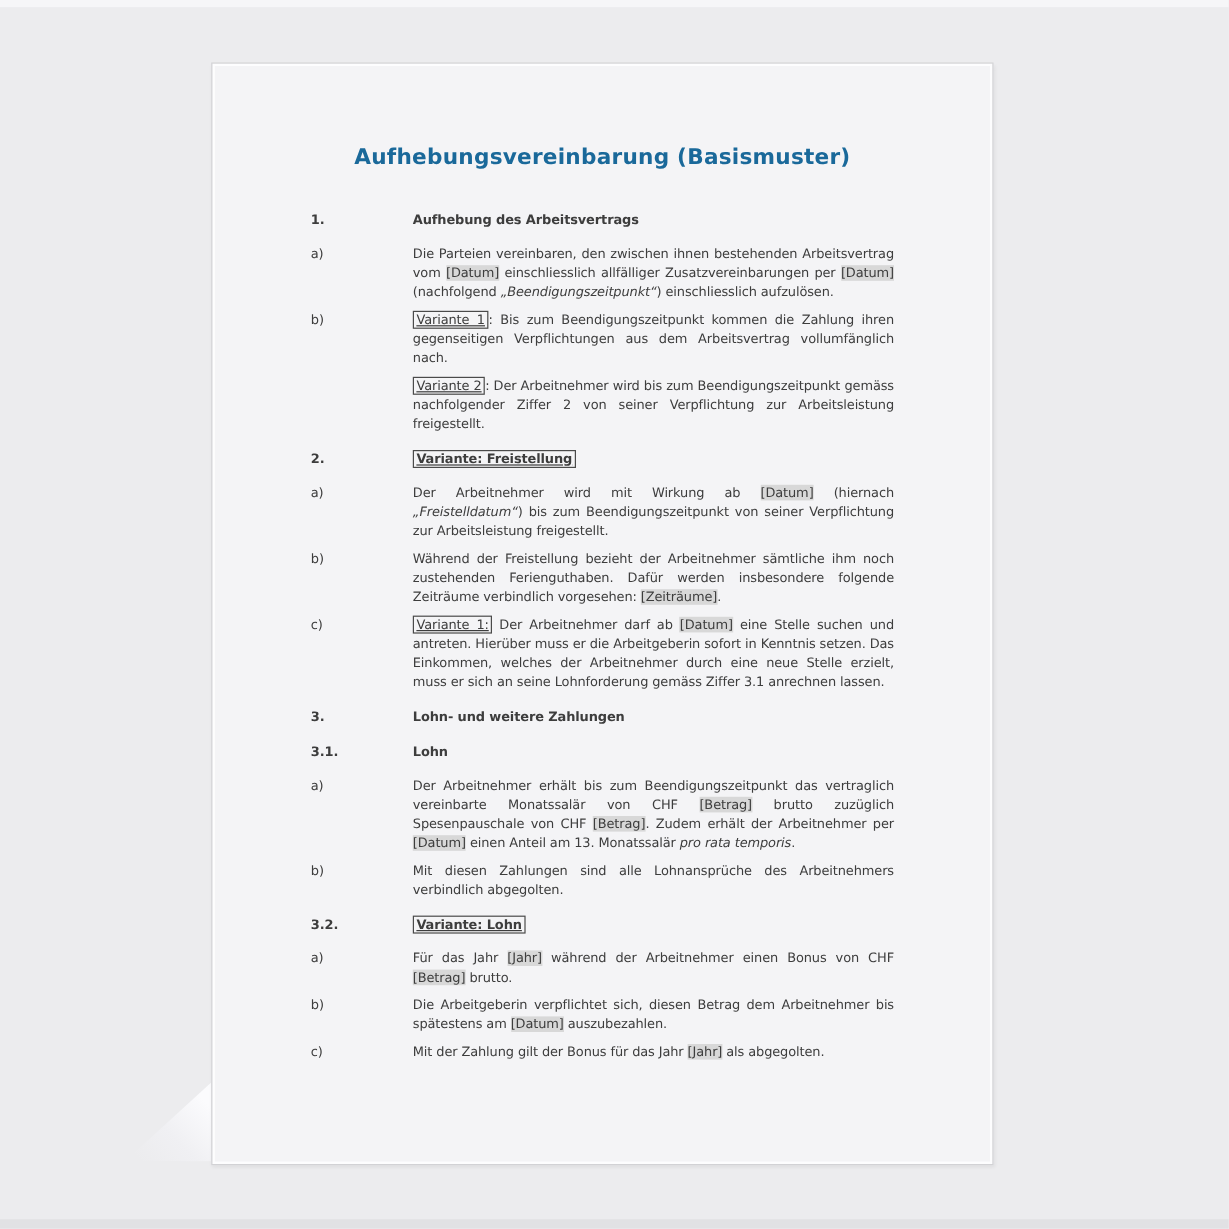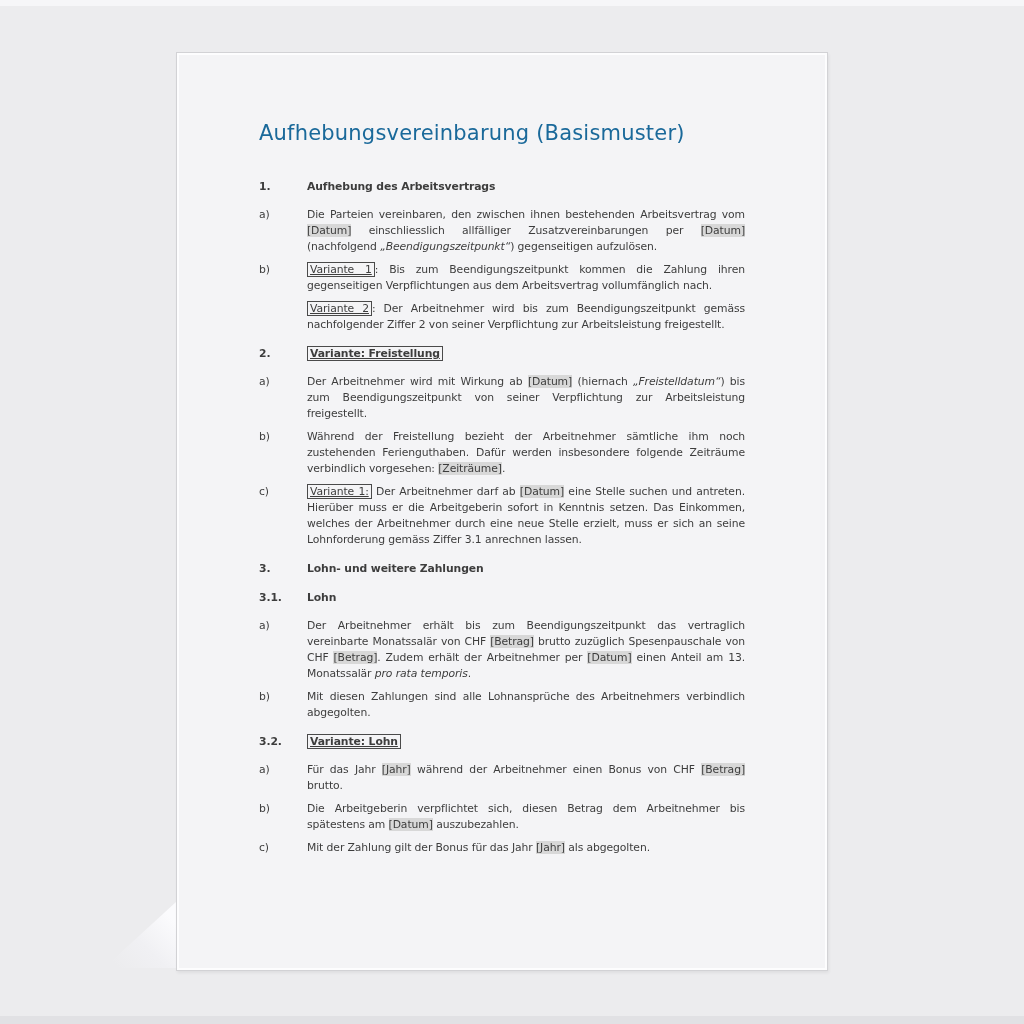--- a/index.html
+++ b/index.html
@@ -27,35 +27,36 @@
     position: absolute; left: 176px; top: 52px;
     width: 652px; height: 919px;
     box-sizing: border-box;
     background: var(--page-bg, #f4f4f6);
     border: 1px solid #d2d2d5;
     box-shadow: inset 0 0 0 2px rgba(253,253,254,0.95), 1px 2px 3px rgba(0,0,0,0.06);
   }
   .content { padding: 68px 82px 0 82px; }
   .title {
     margin: 0 0 34px 0;
-    font-size: 21px;
-    font-weight: normal;
+    text-align: center;
+    font-size: 18px;
+    font-weight: bold;
     color: var(--title-color, #1a699a);
     letter-spacing: 0.2px;
   }
   .row {
     display: flex;
     align-items: flex-start;
     color: var(--text-color, #3d3d3d);
     font-size: 10.8px;
     line-height: 16px;
     letter-spacing: -0.1px;
   }
   .row .num { width: 48px; flex: 0 0 48px; }
-  .row .txt { flex: 1 1 auto; text-align: justify; hyphens: auto; }
+  .row .txt { flex: 1 1 auto; text-align: justify; hyphens: auto; margin-left: 37px; }
   .row.para { margin-bottom: 7px; }
   .row.heading { font-weight: bold; margin: 13px 0 12px 0; }
   .blocks .row:first-child { margin-top: 0; }
   .seg-ph { background: var(--ph-bg, #d8d8d8); }
   .seg-i { font-style: italic; }
   .seg-box {
     border: 1px solid #4a4a4a;
     text-decoration: underline;
     padding: 0 2px;
     white-space: nowrap;
@@ -71,21 +72,21 @@
   <div class="content">
     <h1 class="title">Aufhebungsvereinbarung (Basismuster)</h1>
     <div class="blocks">
   <div class="row heading">
     <div class="num">1.</div>
     <div class="txt"><span>Aufhebung des Arbeitsvertrags</span></div>
   </div>
 
   <div class="row para">
     <div class="num">a)</div>
-    <div class="txt"><span>Die Parteien vereinbaren, den zwischen ihnen bestehenden Arbeitsvertrag vom </span><span class="seg-ph">[Datum]</span><span> einschliesslich allfälliger Zusatzvereinbarungen per </span><span class="seg-ph">[Datum]</span><span> (nachfolgend </span><span class="seg-i">„Beendigungszeitpunkt“</span><span>) gegenseitigen aufzulösen.</span></div>
+    <div class="txt"><span>Die Parteien vereinbaren, den zwischen ihnen bestehenden Arbeitsvertrag vom </span><span class="seg-ph">[Datum]</span><span> einschliesslich allfälliger Zusatzvereinbarungen per </span><span class="seg-ph">[Datum]</span><span> (nachfolgend </span><span class="seg-i">„Beendigungszeitpunkt“</span><span>) einschliesslich aufzulösen.</span></div>
   </div>
 
   <div class="row para">
     <div class="num">b)</div>
     <div class="txt"><span class="seg-box">Variante 1</span><span>: Bis zum Beendigungszeitpunkt kommen die Zahlung ihren gegenseitigen Verpflichtungen aus dem Arbeitsvertrag vollumfänglich nach.</span></div>
   </div>
 
   <div class="row para">
     <div class="num"></div>
     <div class="txt"><span class="seg-box">Variante 2</span><span>: Der Arbeitnehmer wird bis zum Beendigungszeitpunkt gemäss nachfolgender Ziffer 2 von seiner Verpflichtung zur Arbeitsleistung freigestellt.</span></div>

